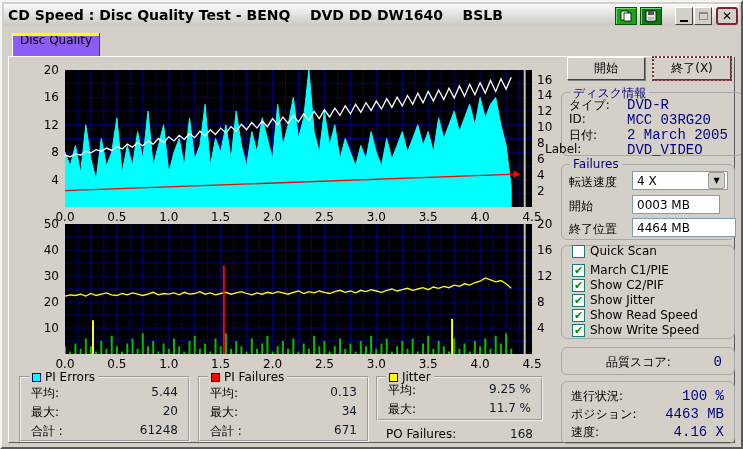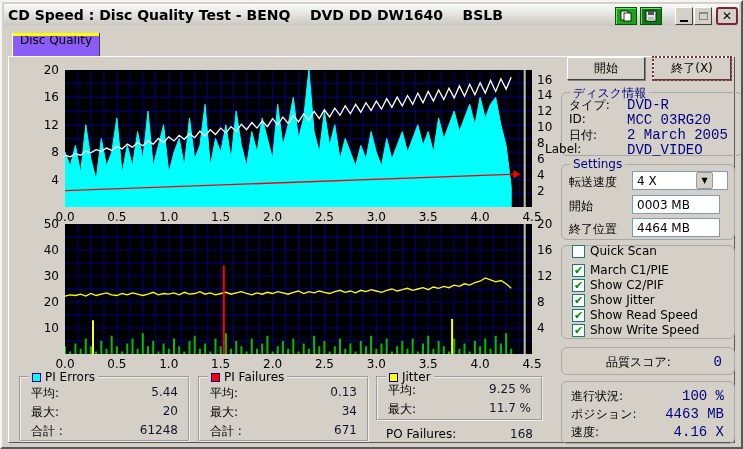--- a/index.html
+++ b/index.html
@@ -39,21 +39,21 @@
   .legend-sq{width:9px;height:9px;border:1px solid #000080;display:inline-block;}
   .statrow{position:absolute;left:10px;right:10px;display:flex;justify-content:space-between;font-size:12px;}
   .statrow .lab{color:#000;}
   .statrow .val{color:#0f172a;}
   .btn{position:absolute;height:23px;background:#d4d0c8;font-size:12px;color:#000;
        border-top:1px solid #fff;border-left:1px solid #fff;border-right:1px solid #404040;border-bottom:1px solid #404040;
        display:flex;align-items:center;justify-content:center;box-shadow:1px 1px 0 #808080;}
   .btn-focus{outline:2px dotted #8b2a2a;outline-offset:-1px;}
   .field{position:absolute;height:19px;background:#fff;border:1px solid #7f9db9;font-size:12px;color:#000;
          display:flex;align-items:center;padding-left:4px;}
-  #speedcombo{justify-content:space-between;padding-right:14px;}
+  #speedcombo{justify-content:space-between;padding-right:2px;}
   #combo-arrow{width:17px;height:17px;background:#d4d0c8;border:1px solid #9a9a9a;border-radius:2px;
                display:flex;align-items:center;justify-content:center;font-size:8px;color:#000;}
   .cbrow{position:absolute;left:12px;display:flex;align-items:center;gap:5px;font-size:12px;color:#000;}
   .cbbox{width:13px;height:13px;background:#fff;border:1px solid #1c7a74;display:flex;align-items:center;justify-content:center;
          font-size:11px;color:#009000;font-weight:bold;line-height:1;}
   .rt-label{position:absolute;font-size:12px;color:#000;}
   .rt-value{position:absolute;font-size:14px;color:#000080;text-align:right;font-family:Liberation Mono, monospace;}
 </style>
 </head>
 <body>
@@ -318,33 +318,33 @@
   <span class="rt-label" style="left:567px;top:95px;">タイプ:</span>
   <span class="rt-value" style="left:625px;top:95px;text-align:left;">DVD-R</span>
   <span class="rt-label" style="left:567px;top:110px;">ID:</span>
   <span class="rt-value" style="left:625px;top:110px;text-align:left;">MCC 03RG20</span>
   <span class="rt-label" style="left:567px;top:125px;">日付:</span>
   <span class="rt-value" style="left:625px;top:125px;text-align:left;">2 March 2005</span>
   <span class="rt-label" style="left:543px;top:140px;">Label:</span>
   <span class="rt-value" style="left:625px;top:140px;text-align:left;">DVD_VIDEO</span>
 
   <div class="groupbox" style="left:559px;top:162px;width:174px;height:76px;">
-    <span class="gb-caption cap-blue">Settings</span>
+    <span class="gb-caption cap-blue">Failures</span>
   </div>
   <span class="rt-label" style="left:567px;top:172px;">転送速度</span>
   <div class="field" id="speedcombo" style="left:630px;top:169px;width:96px;">
     <span>4 X</span>
     <span id="combo-arrow">▼</span>
   </div>
   <span class="rt-label" style="left:567px;top:196px;">開始</span>
   <div class="field" style="left:630px;top:193px;width:88px;">
     <span>0003 MB</span>
   </div>
   <span class="rt-label" style="left:567px;top:219px;">終了位置</span>
-  <div class="field" style="left:630px;top:216px;width:88px;">
+  <div class="field" style="left:630px;top:216px;width:104px;">
     <span>4464 MB</span>
   </div>
 
   <div class="groupbox" style="left:559px;top:243px;width:174px;height:94px;"></div>
   <div class="cbrow" style="left:570px;top:242px;">
     <span class="cbbox"></span>
     <span>Quick Scan</span>
   </div>
   <div class="cbrow" style="left:570px;top:261px;">
     <span class="cbbox">✔</span>

